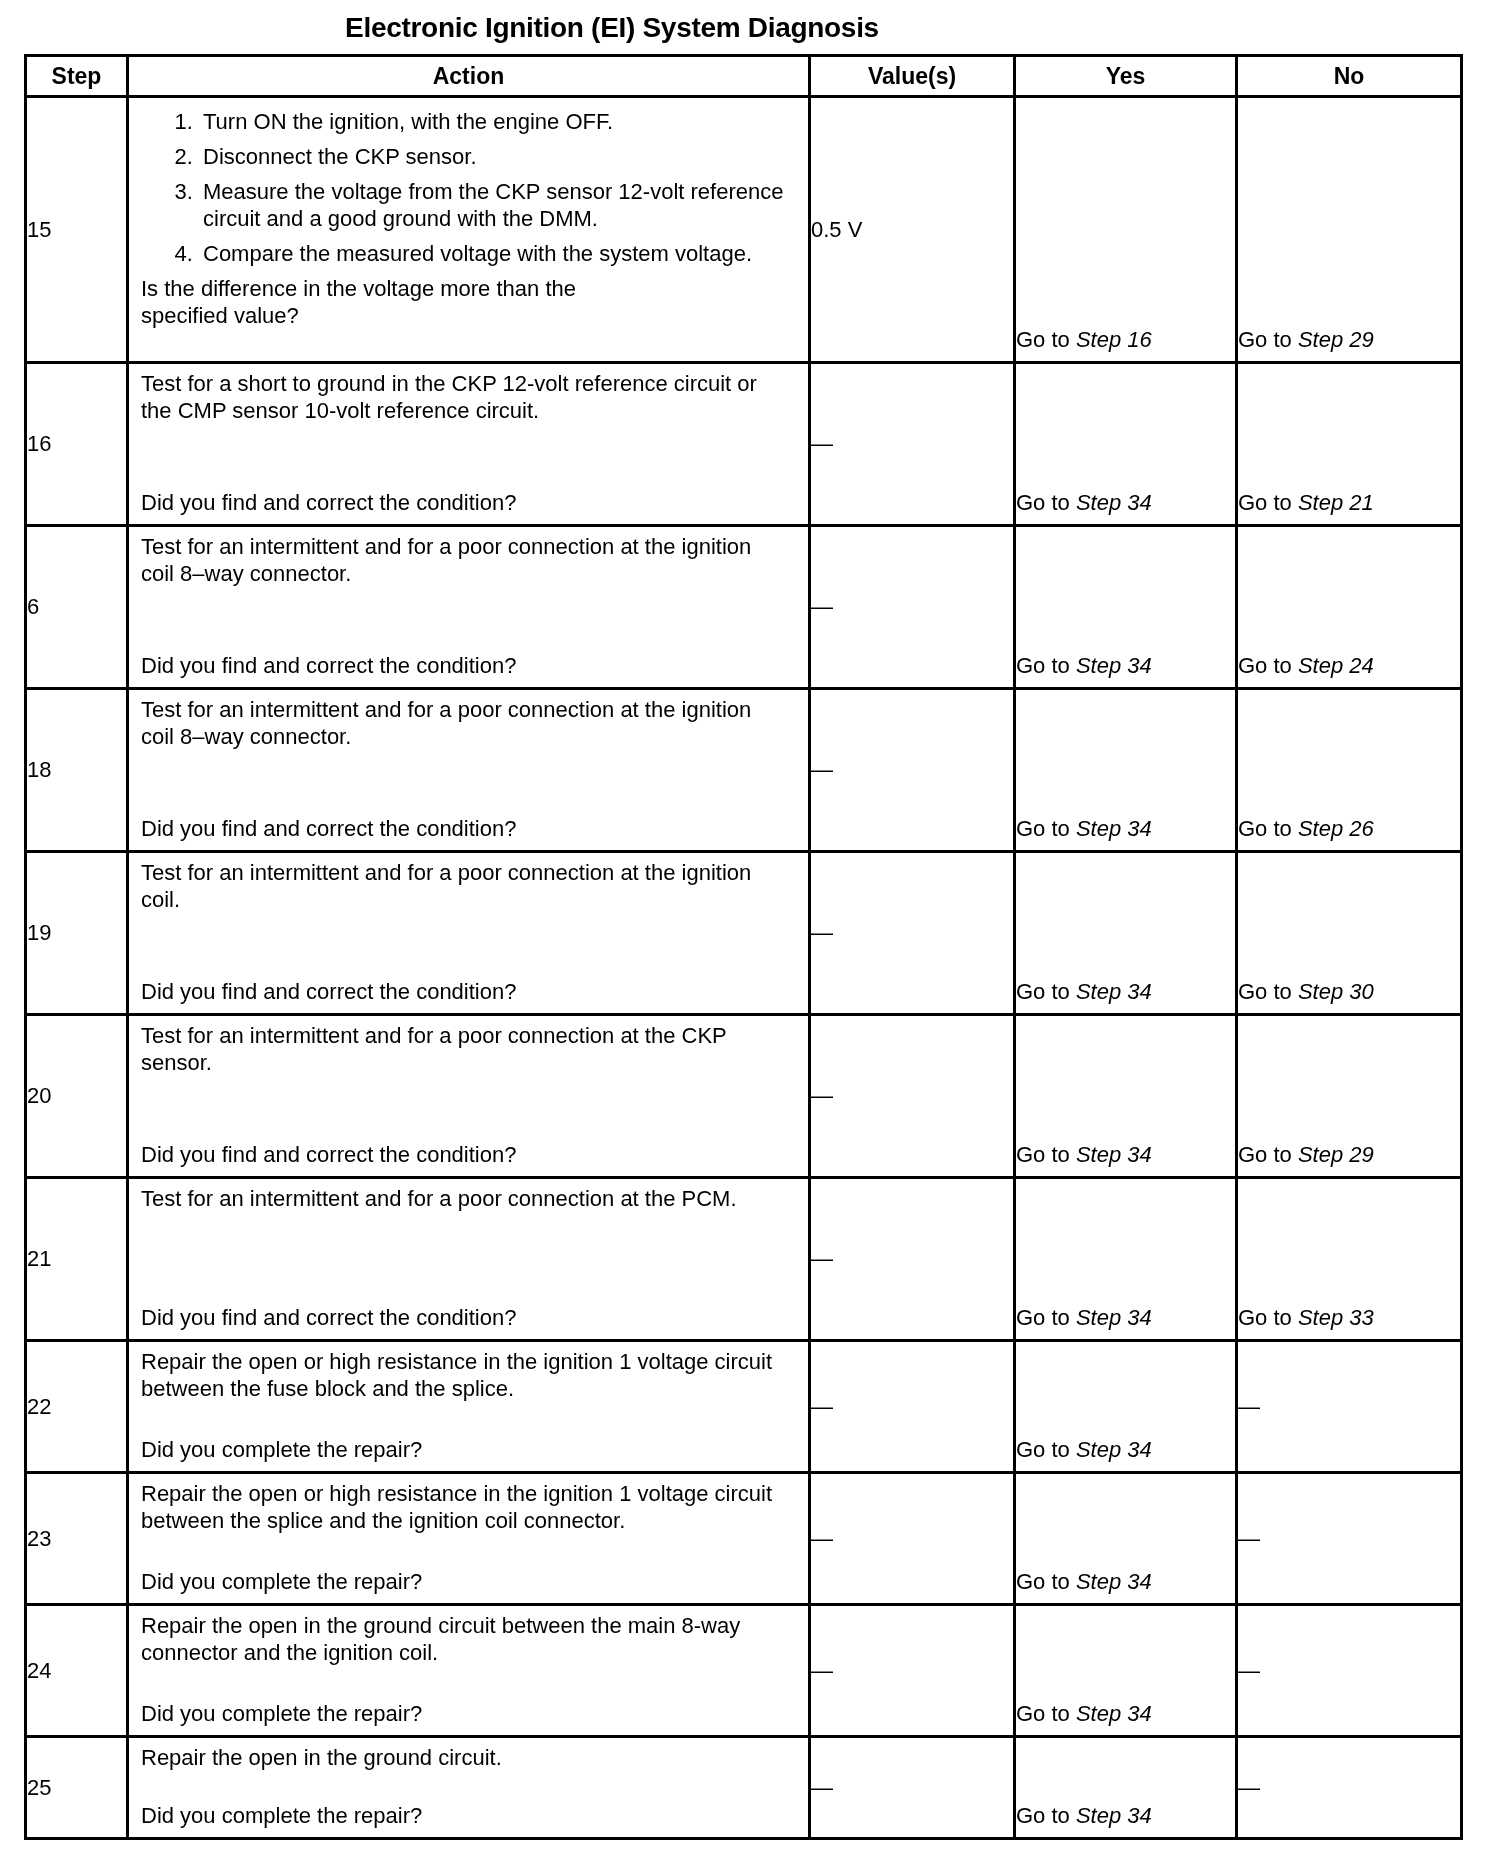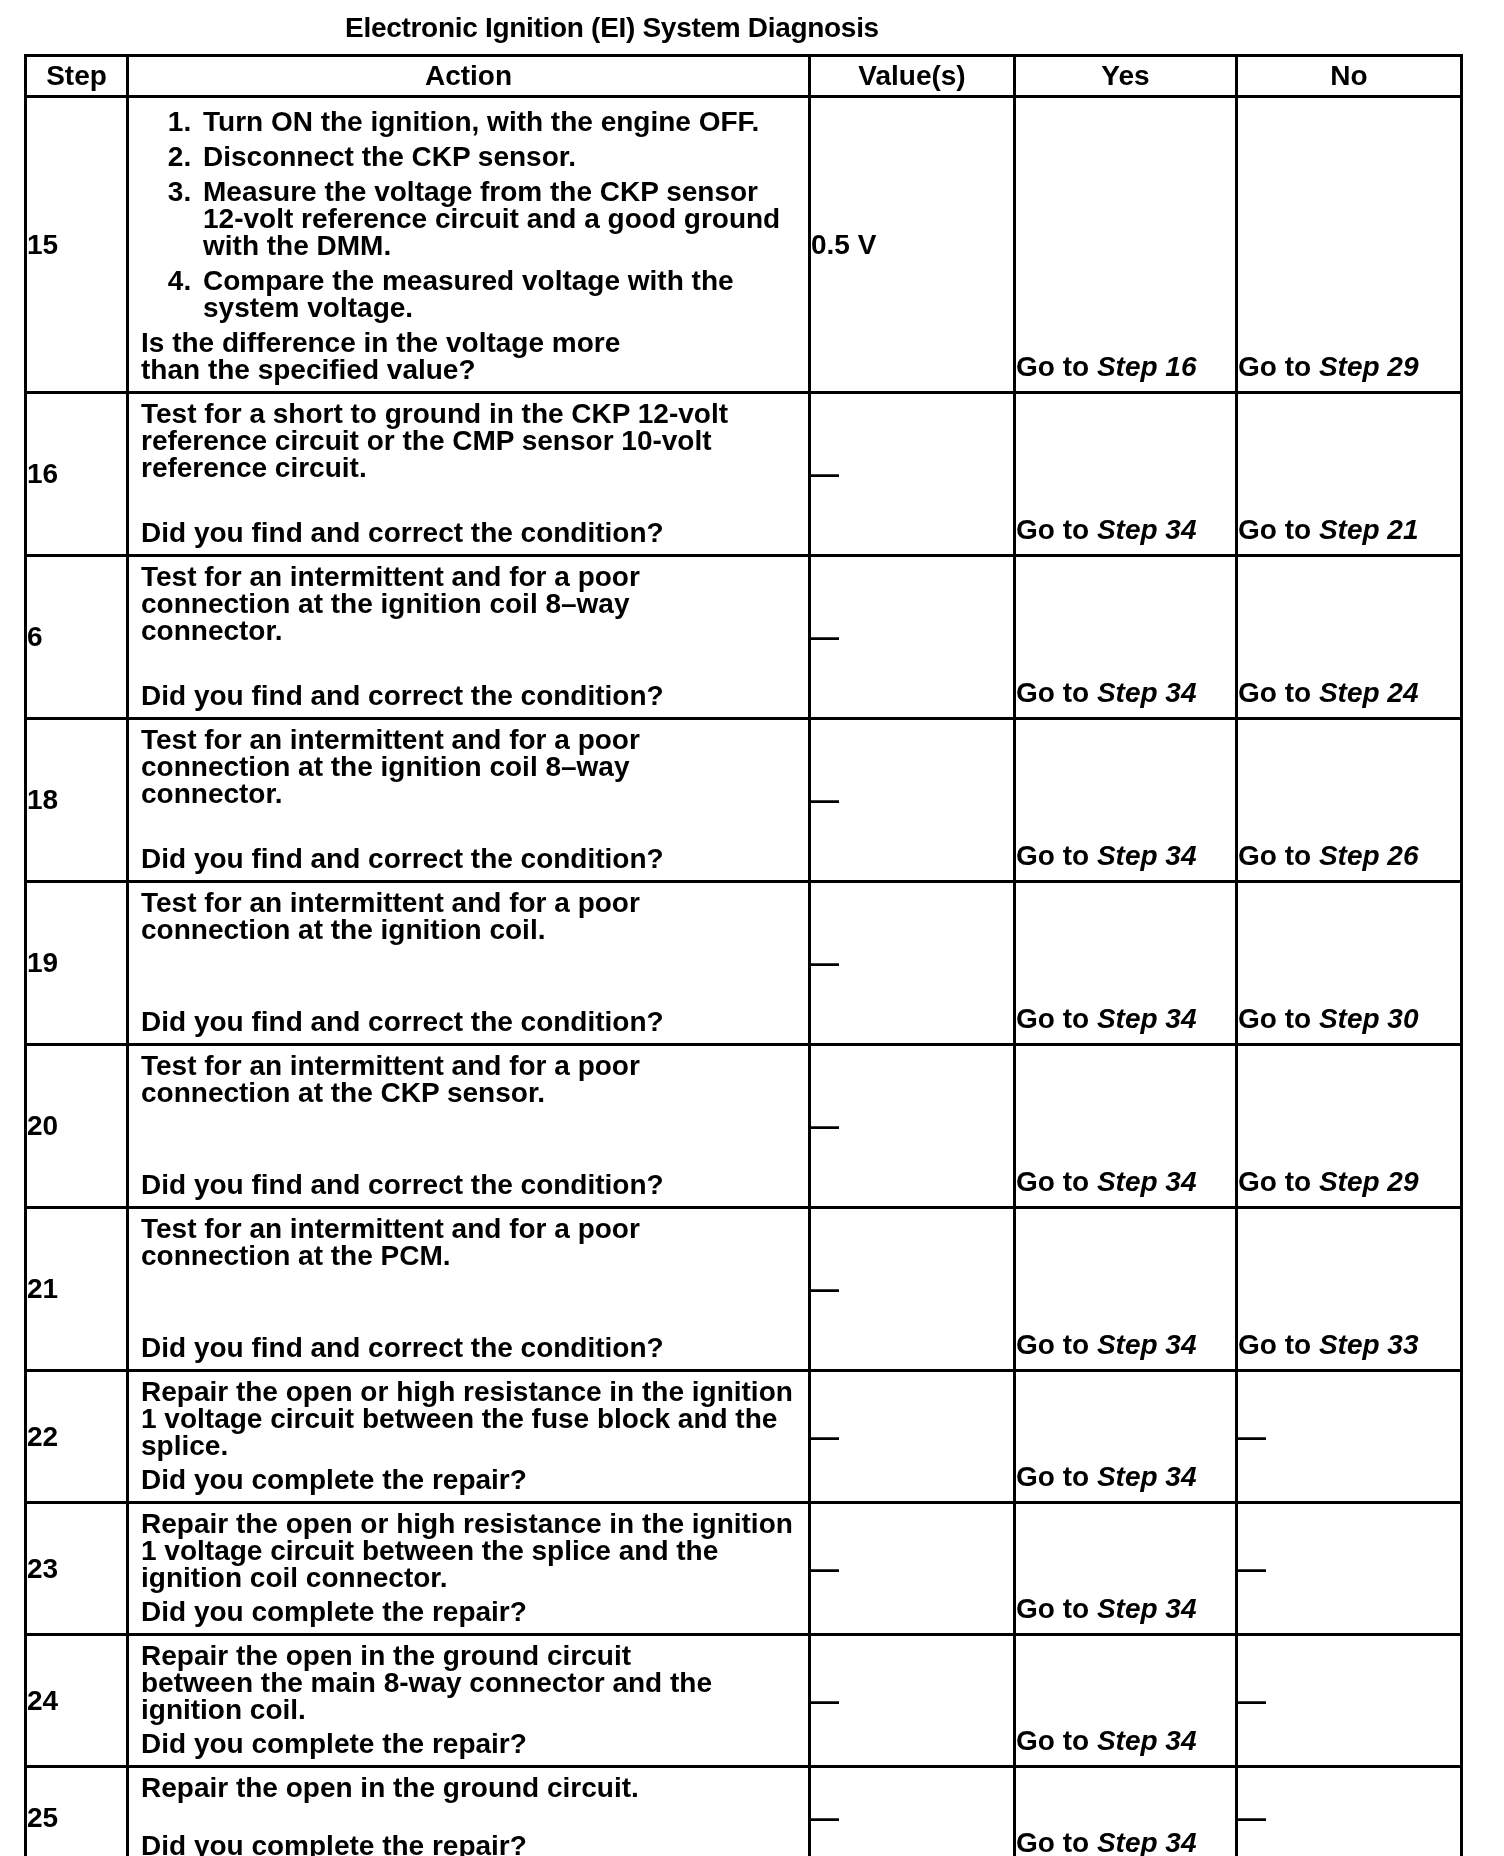--- a/index.html
+++ b/index.html
@@ -1,20 +1,20 @@
 <!DOCTYPE html>
 <html><head>
 <meta charset="utf-8">
 <style>
   html, body { margin: 0; padding: 0; background: #ffffff; }
   body { width: 1504px; height: 1856px; position: relative; font-family: "Liberation Sans", sans-serif; color: #000; }
   .title { position: absolute; top: 12px; left: 0; width: 1224px; text-align: center; font-weight: bold; font-size: 28px; letter-spacing: -0.3px; }
   table { position: absolute; top: 54px; left: 24px; width: 1436px; border-collapse: collapse; table-layout: fixed; }
-  th, td { border: 3px solid #000; font-size: 28px; vertical-align: top; padding: 0; font-weight: bold; }
-  th { font-weight: bold; height: 38px; vertical-align: middle; font-size: 28px; }
+  th, td { border: 3px solid #000; font-size: 22px; vertical-align: top; padding: 0; }
+  th { font-weight: bold; height: 38px; vertical-align: middle; font-size: 23px; }
   td.step { text-align: left; vertical-align: middle; }
   td.value { text-align: left; vertical-align: middle; }
   td.yes, td.no { vertical-align: bottom; padding-bottom: 8px; }
   td.no.dash { vertical-align: middle; padding-bottom: 0; }
   td.action { padding: 6px 12px 8px 12px; position: relative; }
   .action-inner { display: flex; flex-direction: column; justify-content: space-between; height: 100%; }
   .action-text { line-height: 27px; }
   .question { line-height: 27px; }
   ol { margin: 4px 0 2px 0; padding-left: 58px; }
   ol li { line-height: 27px; margin-bottom: 8px; padding-left: 4px; }

